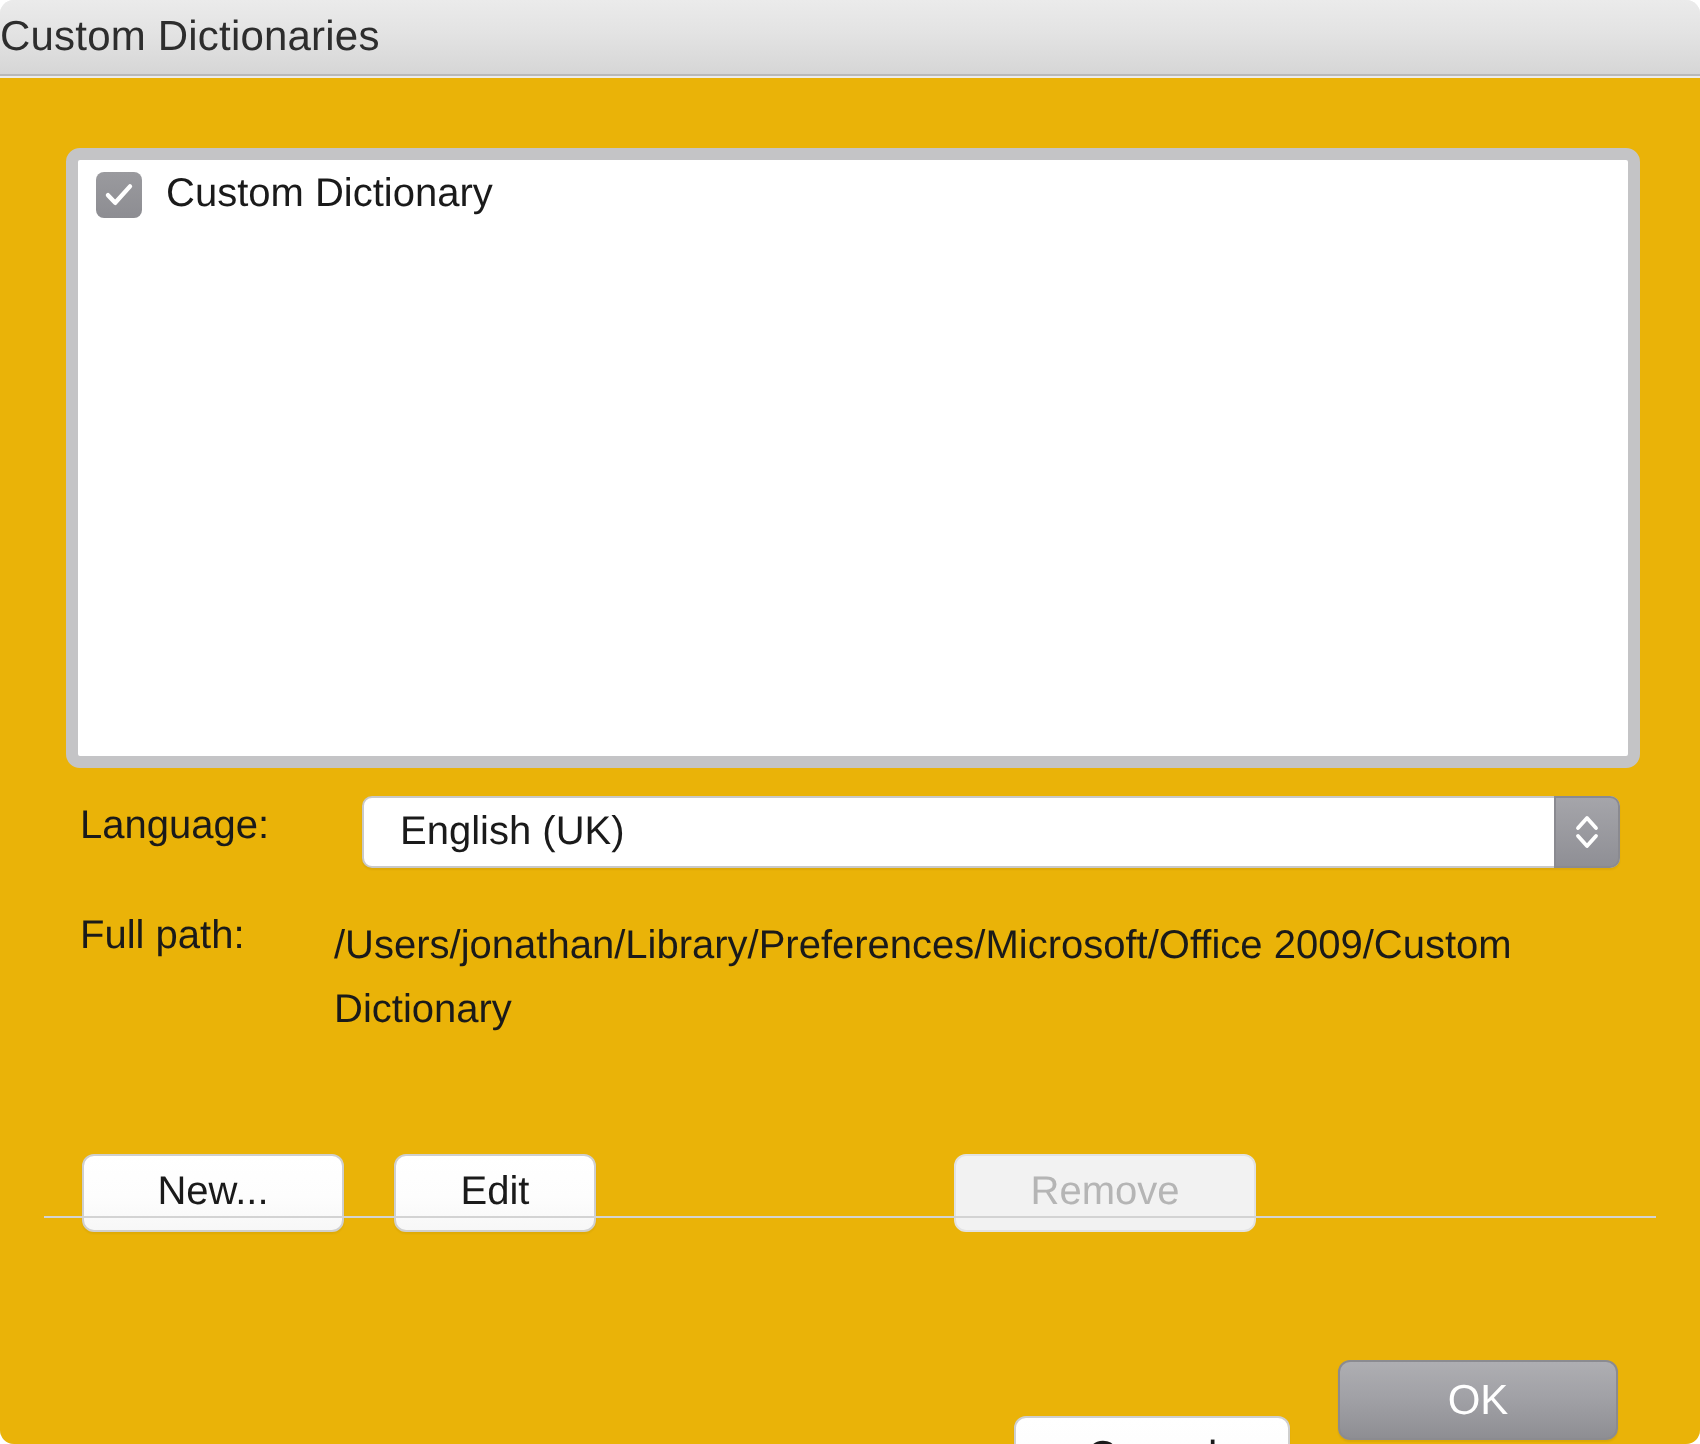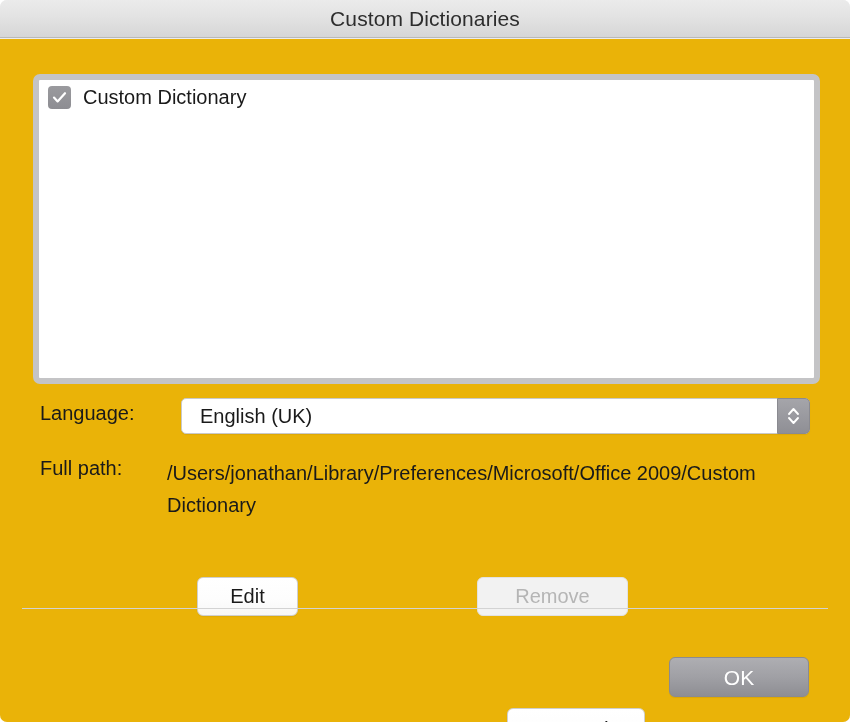--- a/index.html
+++ b/index.html
@@ -37,21 +37,20 @@
     border-bottom: 1px solid #b9b9b9;
     box-sizing: border-box;
   }
   .titlebar-text {
     position: absolute;
     left: 0;
     top: 0;
     width: 850px;
     height: 38px;
     line-height: 37px;
-    text-align: center;
     font-size: 21px;
     color: #2d2d2d;
     letter-spacing: 0.1px;
     user-select: none;
   }
 
   
   .content {
     position: absolute;
     left: 0;
@@ -225,21 +224,21 @@
     color: #1a1a1a;
     text-align: center;
     line-height: 38px;
     box-shadow: 0 1px 1px rgba(0,0,0,0.05);
     cursor: default;
     margin-top: 28px;
   }
   #btn-ok {
     position: absolute;
     left: 669px;
-    top: 618px;
+    top: 641px;
     width: 140px;
     height: 40px;
     background: linear-gradient(to bottom, #aeaeb2 0%, #a0a0a5 50%, #8e8e93 100%);
     border: 1px solid #8b8b90;
     border-radius: 6px;
     box-sizing: border-box;
     font-family: "Liberation Sans", sans-serif;
     font-size: 21px;
     color: #ffffff;
     text-align: center;
@@ -277,20 +276,21 @@
         <svg width="15" height="22" viewBox="0 0 15 22" aria-hidden="true">
           <path d="M3 9 L7.5 4 L12 9" fill="none" stroke="#ffffff" stroke-width="1.9" stroke-linecap="round" stroke-linejoin="round"></path>
           <path d="M3 13 L7.5 18 L12 13" fill="none" stroke="#ffffff" stroke-width="1.9" stroke-linecap="round" stroke-linejoin="round"></path>
         </svg>
       </div>
     </div>
 
     <div class="path-label">Full path:</div>
     <div class="path-value">/Users/jonathan/Library/Preferences/Microsoft/Office 2009/Custom Dictionary</div>
 
+    <button class="btn" id="btn-new">New...</button>
     <button class="btn" id="btn-edit">Edit</button>
     <button class="btn disabled" id="btn-remove" disabled="">Remove</button>
 
     <div class="separator"></div>
 
     <button id="btn-cancel">Cancel</button>
     <button id="btn-ok">OK</button>
 
   </div>
 </div>

